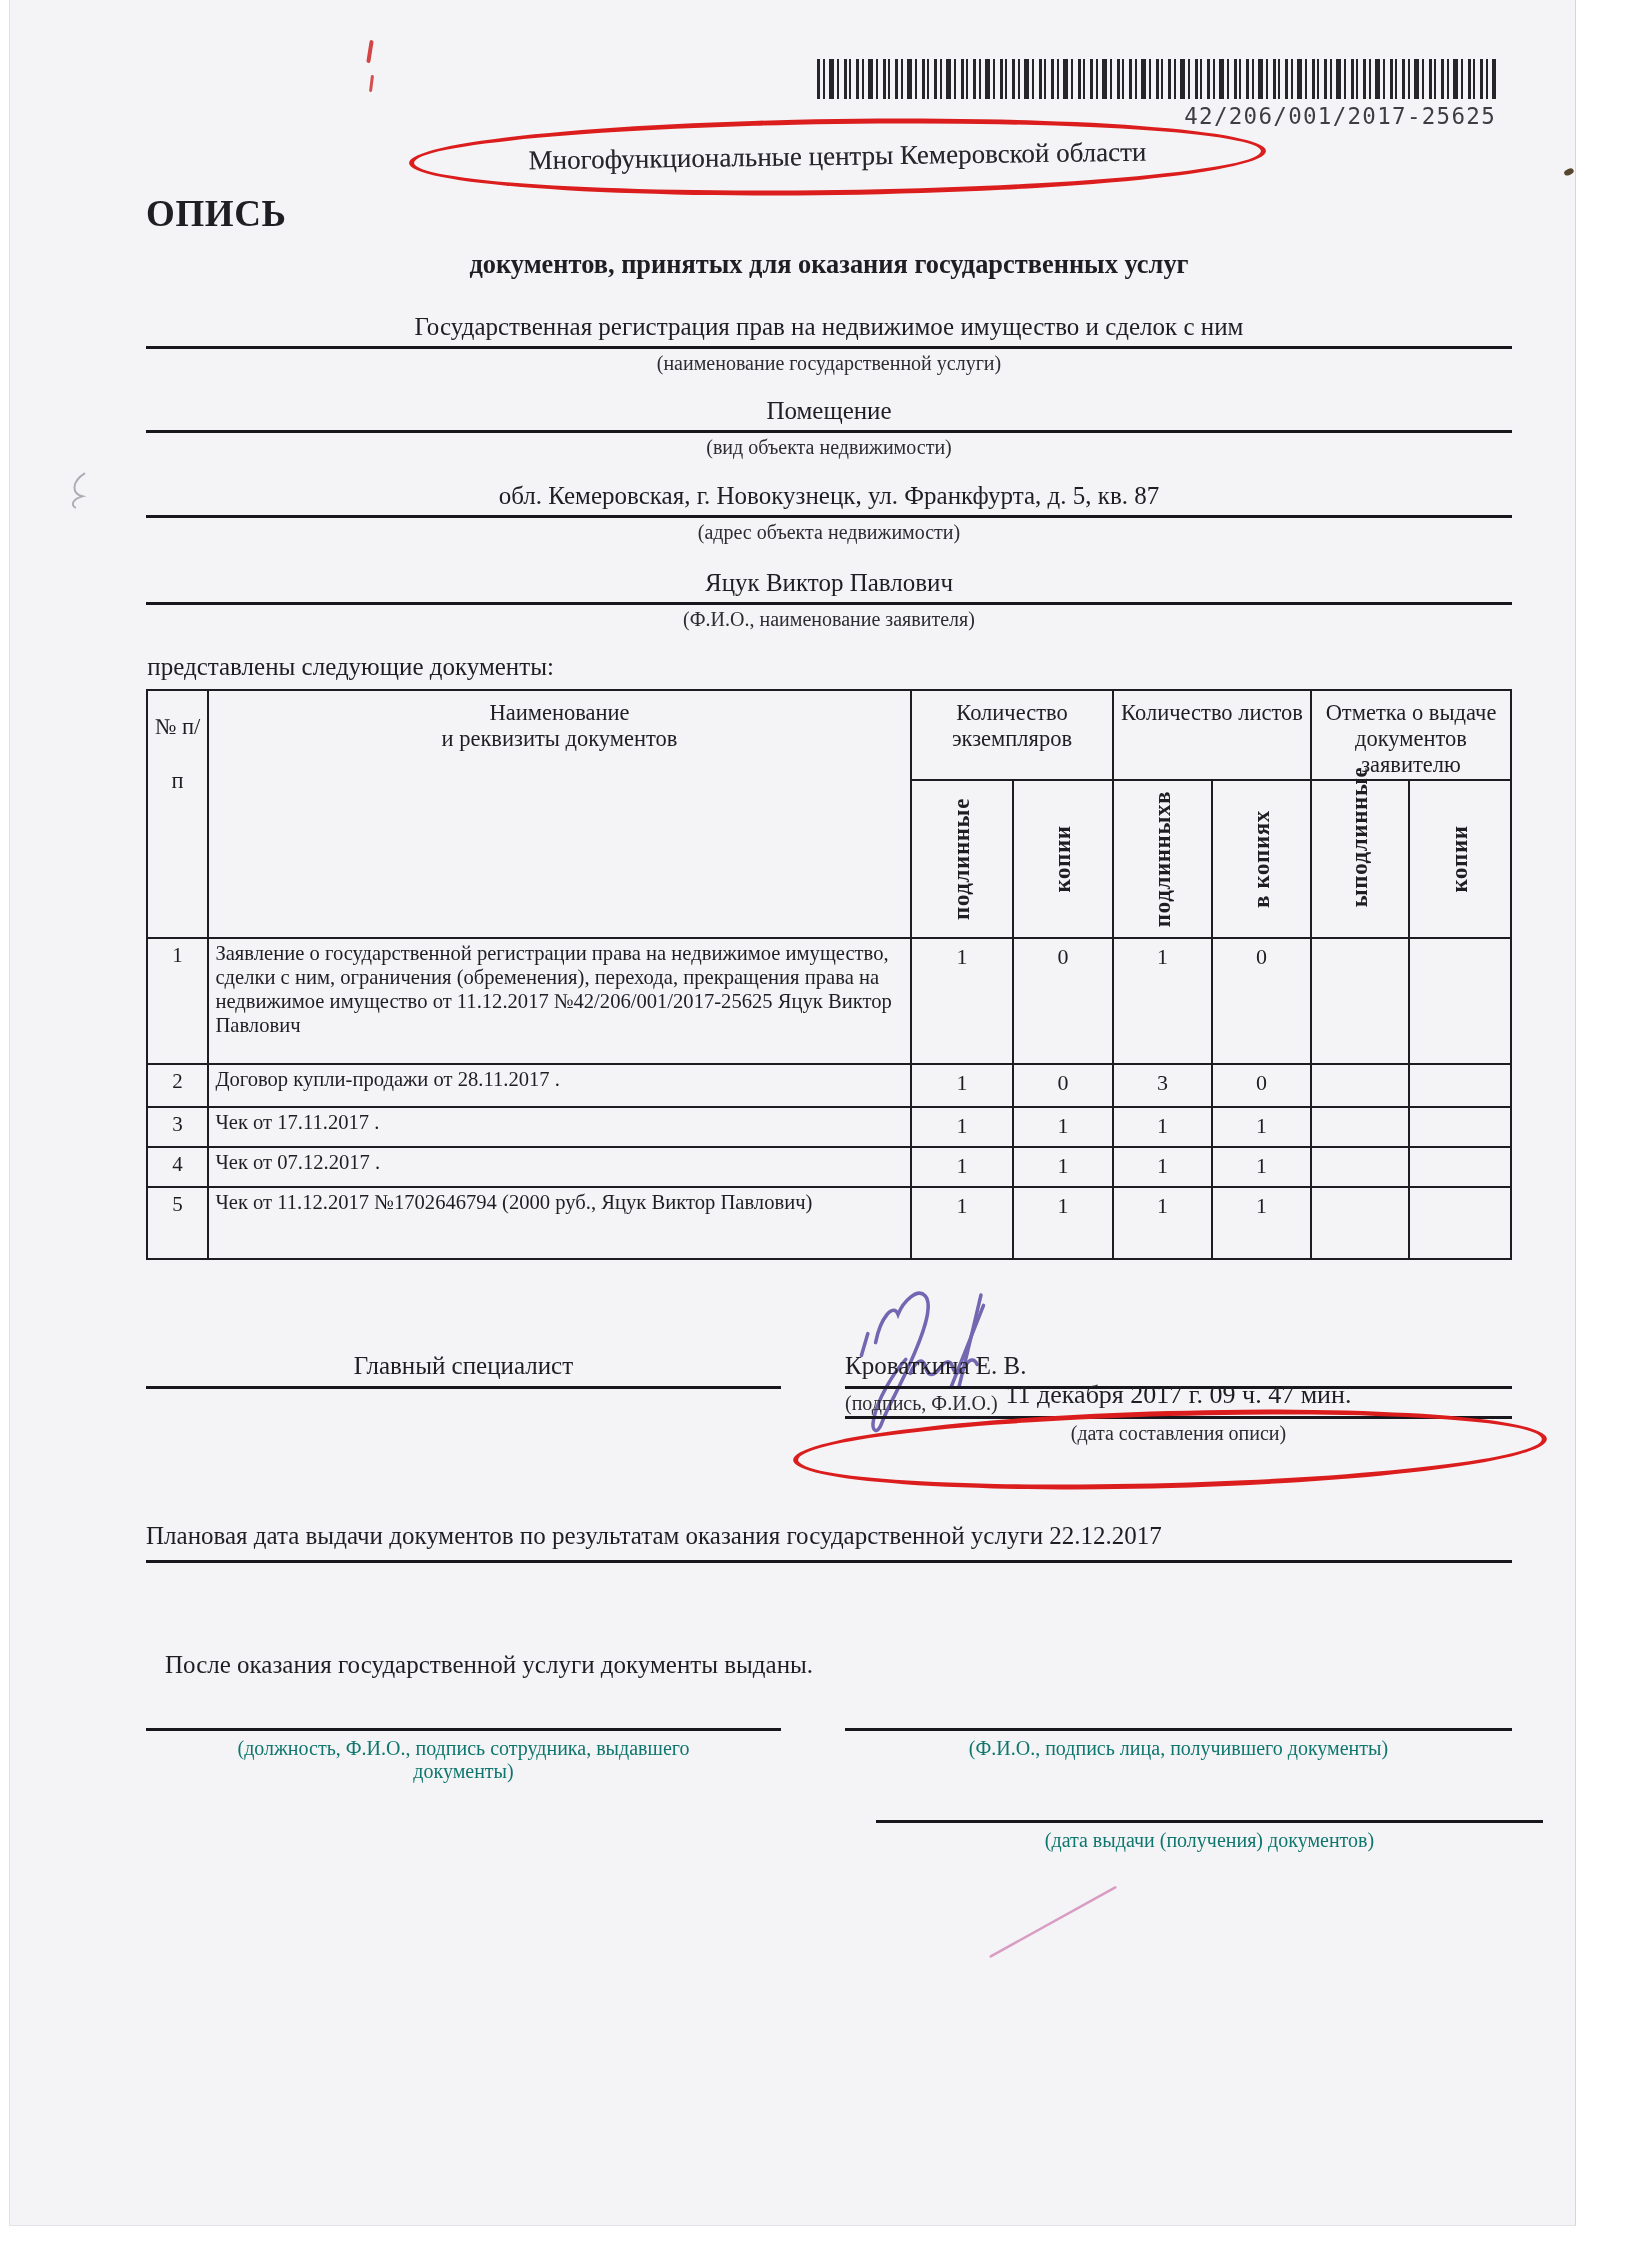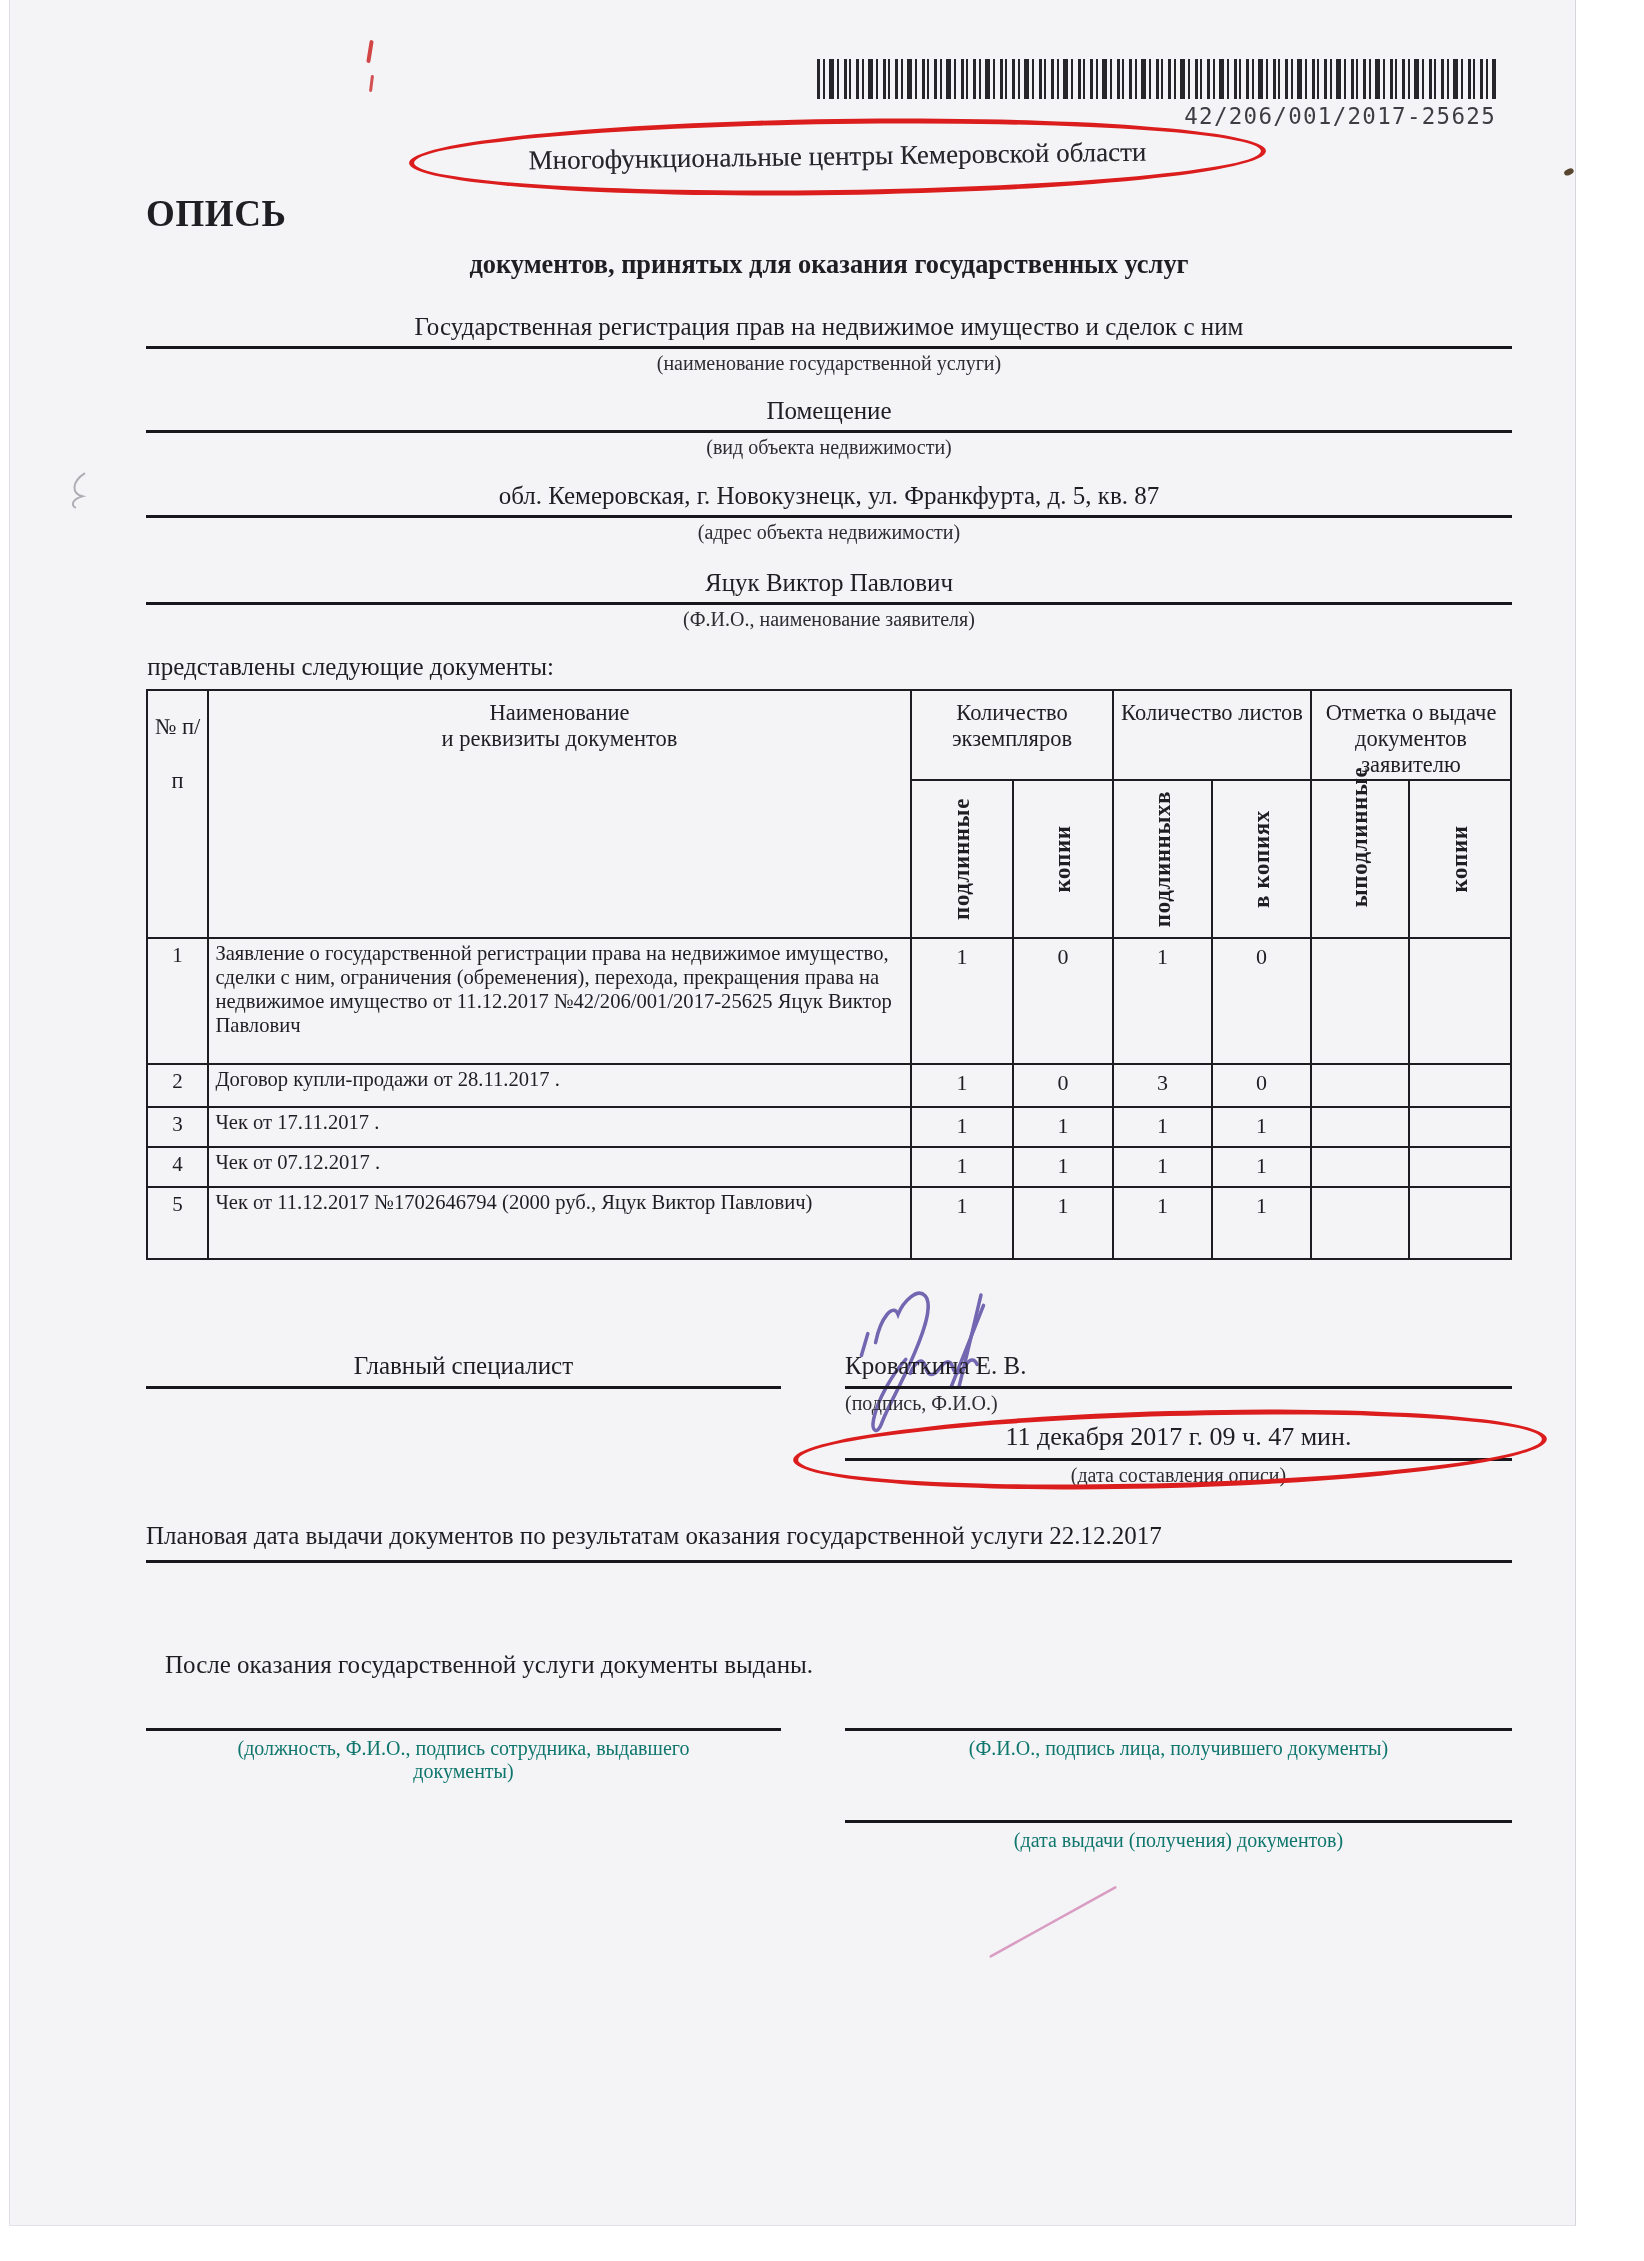--- a/index.html
+++ b/index.html
@@ -90,35 +90,35 @@
   tr.r1 td { height:126px; } tr.r2 td { height:43px; }
   tr.r3 td, tr.r4 td { height:40px; } tr.r5 td { height:72px; }
 
   
   .sig-left  { left:0;      top:1352px; width:635px;  text-align:center; }
   .sig-right { left:699px; top:1352px; width:667px; }
   .sig-value { font-size:25px; padding-bottom:5.8px; border-bottom:3.2px solid #17171d; }
   .sig-caption { font-size:20px; padding-top:3.2px; color:#2c2c31; }
   .sig-svg { left:709px; top:1277px; width:151px; height:164px; }
 
-  .date-block { left:699px; top:1422px; width:667px; text-align:center; }
+  .date-block { left:699px; top:1380px; width:667px; text-align:center; }
   .date-ellipse {
     left:647px; top:1411px; width:754px; height:77px;
     border:5.8px solid #dc1d1d; border-radius:50%;
     transform:rotate(-1.6deg); box-sizing:border-box;
   }
   .planned { left:0; top:1522px; width:100%; font-size:25px;
     padding-bottom:10.3px; border-bottom:3.2px solid #17171d; box-sizing:border-box; }
 
   .issued { left:19px; top:1651px; font-size:25px; }
 
   .sign-line { border-bottom:3.2px solid #17171d; height:0; }
   .b-left  { left:0;      top:1728px; width:635px; }
   .b-right { left:699px; top:1728px; width:667px; }
-  .b-date  { left:699px; top:1820px; width:667px; }
+  .b-date  { left:730px; top:1820px; width:667px; }
   .b-caption { margin-top:5.8px; text-align:center; font-size:20px; color:#0f766e; }
   .b-caption.narrow { max-width:490px; margin-left:auto; margin-right:auto; }
 
   
   .pink-mark { left:837px; top:1882px; width:142px; height:81px; }
   .red-speck-1 { left:358px; top:40px;  width:3.9px; height:23px;
     background:#cc2525; transform:rotate(9deg); border-radius:1.9px; opacity:.85; }
   .red-speck-2 { left:360px; top:75px; width:3.2px; height:17px;
     background:#cc2525; transform:rotate(7deg); border-radius:1.9px; opacity:.8; }
   .ink-fleck { left:1554px; top:169px; width:9.7px; height:6.4px;

